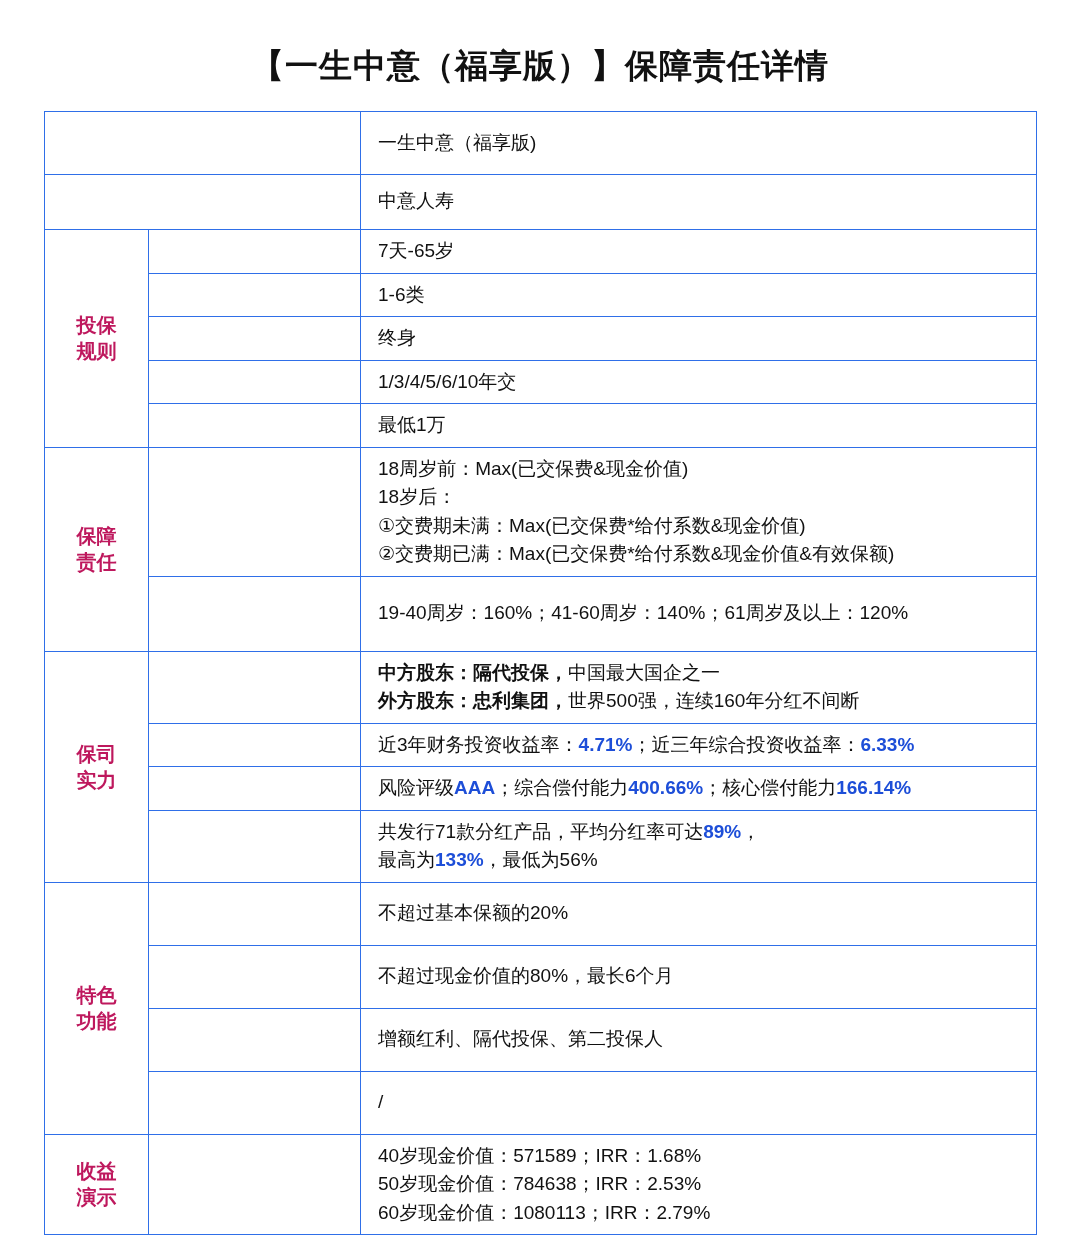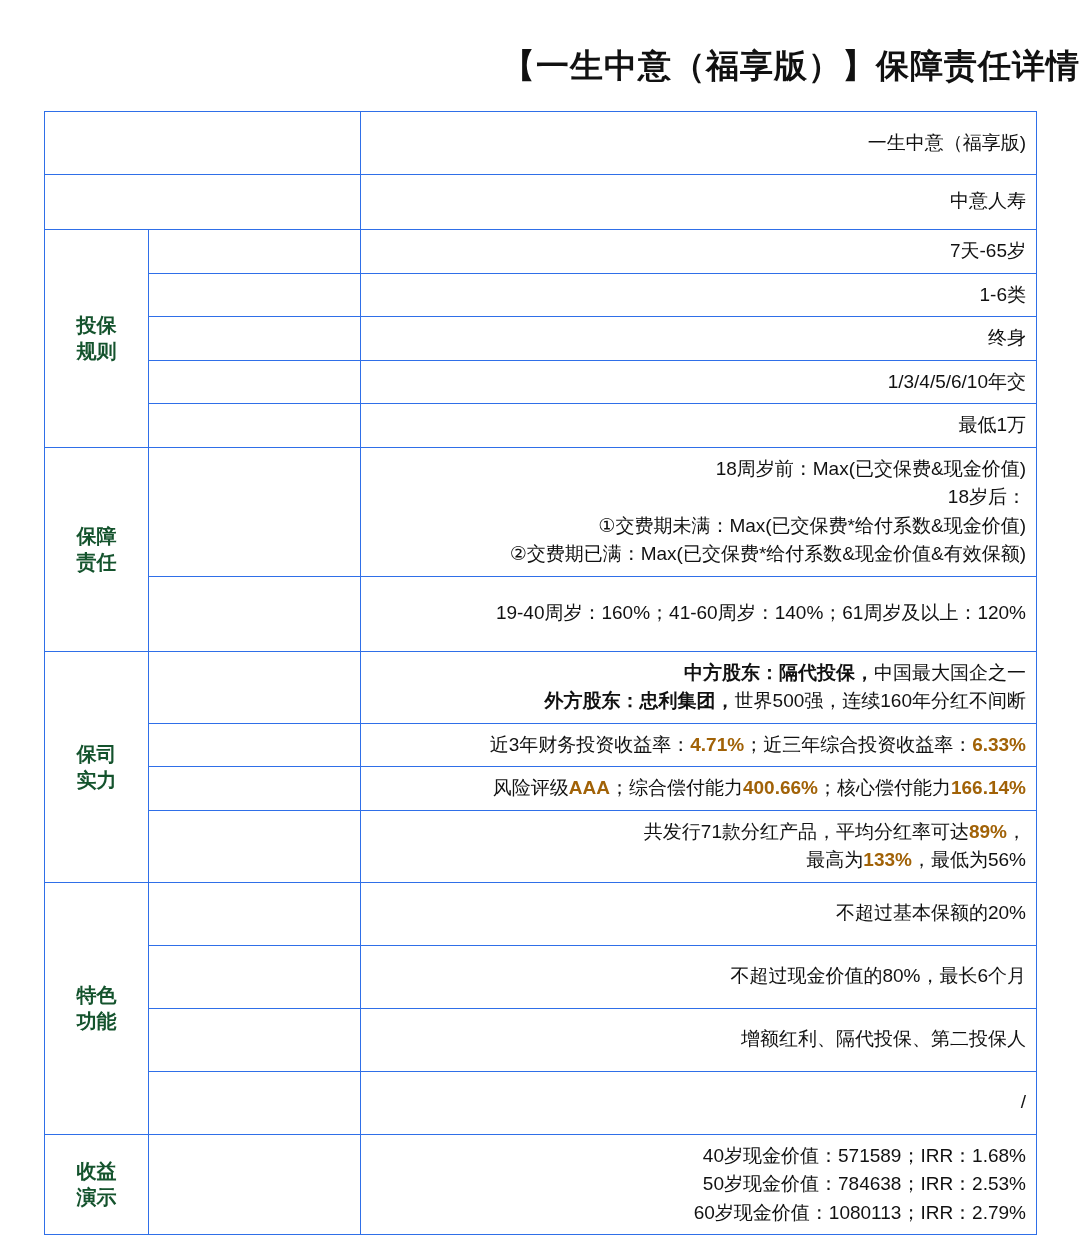--- a/index.html
+++ b/index.html
@@ -15,21 +15,21 @@
     position: relative;
     overflow: hidden;
   }
   .page {
     position: relative;
     width: 1080px;
     height: 1238px;
     box-sizing: border-box;
   }
   .title {
-    text-align: right;
+    text-align: center;
     font-size: 33px;
     font-weight: bold;
     color: #111;
     letter-spacing: 1px;
     padding-top: 44px;
     padding-bottom: 22px;
   }
   .table-wrap {
     margin: 0 44px;
     position: relative;
@@ -49,46 +49,46 @@
   
   td.blue {
     background: #2979ff;
     color: #ffffff;
     text-align: center;
     font-weight: bold;
     font-size: 19px;
   }
   td.cat {
     background: #2979ff;
-    color: #14532d;
+    color: #be185d;
     text-align: center;
     font-weight: bold;
     font-size: 20px;
     line-height: 1.3;
     width: 104px;
   }
   td.label {
     background: #2979ff;
     color: #ffffff;
     text-align: center;
     font-weight: bold;
     font-size: 19px;
     width: 210px;
     line-height: 1.35;
   }
   td.val {
-    text-align: right;
+    text-align: left;
     font-size: 19px;
     color: #111;
-    padding: 7px 10px;
+    padding: 7px 17px;
     line-height: 1.5;
   }
   .r1 { height: 48px; }
   .r2 { height: 40px; font-family: Liberation Mono, monospace; }
-  .red { color: #a16207; font-weight: bold; }
+  .red { color: #1d4ed8; font-weight: bold; }
   .b { font-weight: normal; }
   .line { display: block; }
   
   .wm {
     position: absolute;
     color: rgba(110, 170, 255, 0.30);
     font-size: 17px;
     font-weight: bold;
     z-index: 1;
     pointer-events: none;

